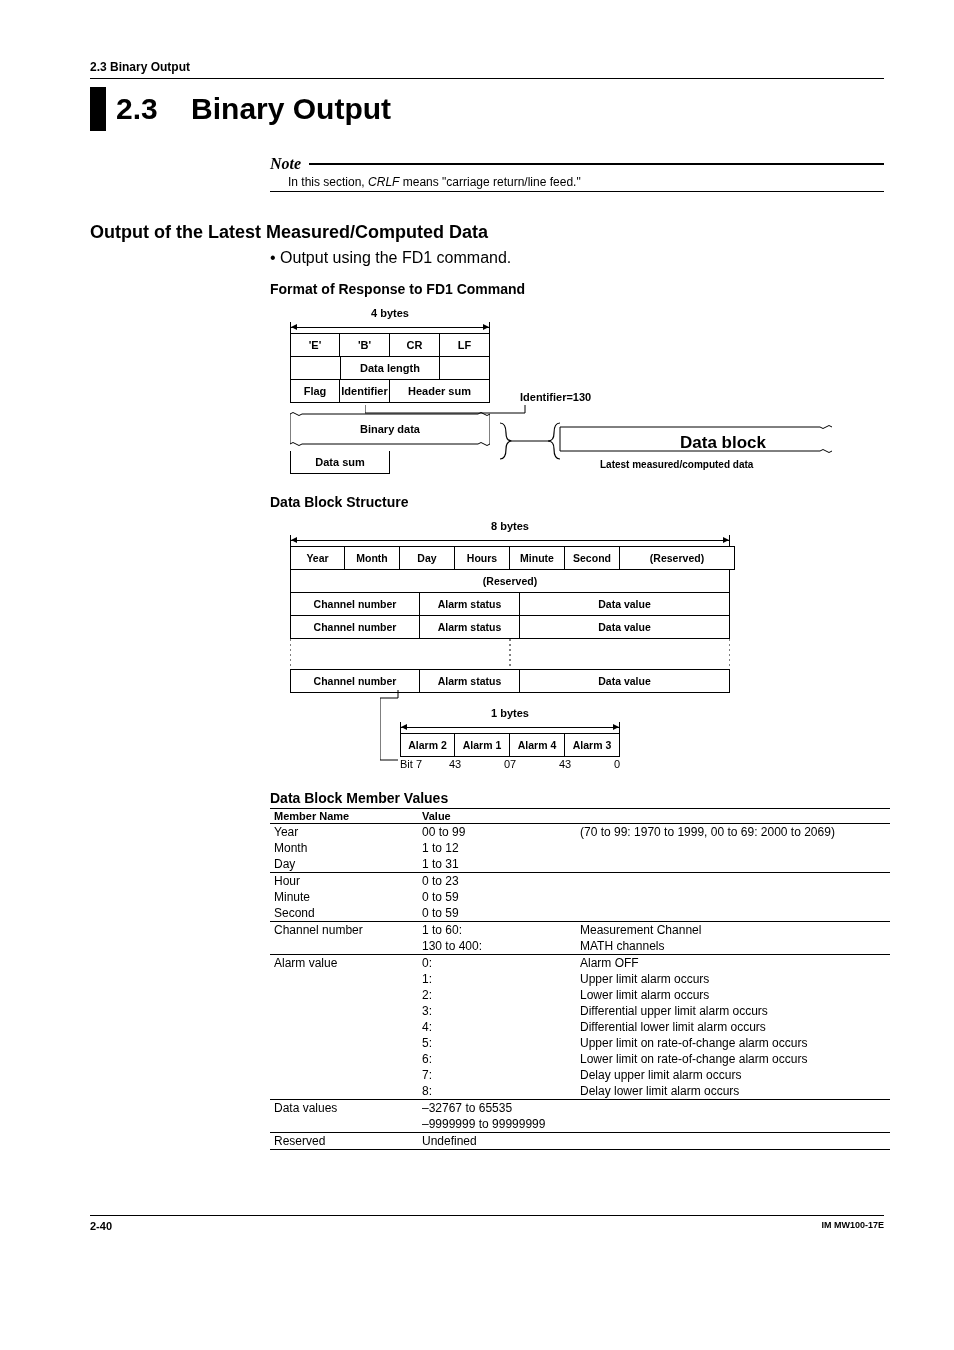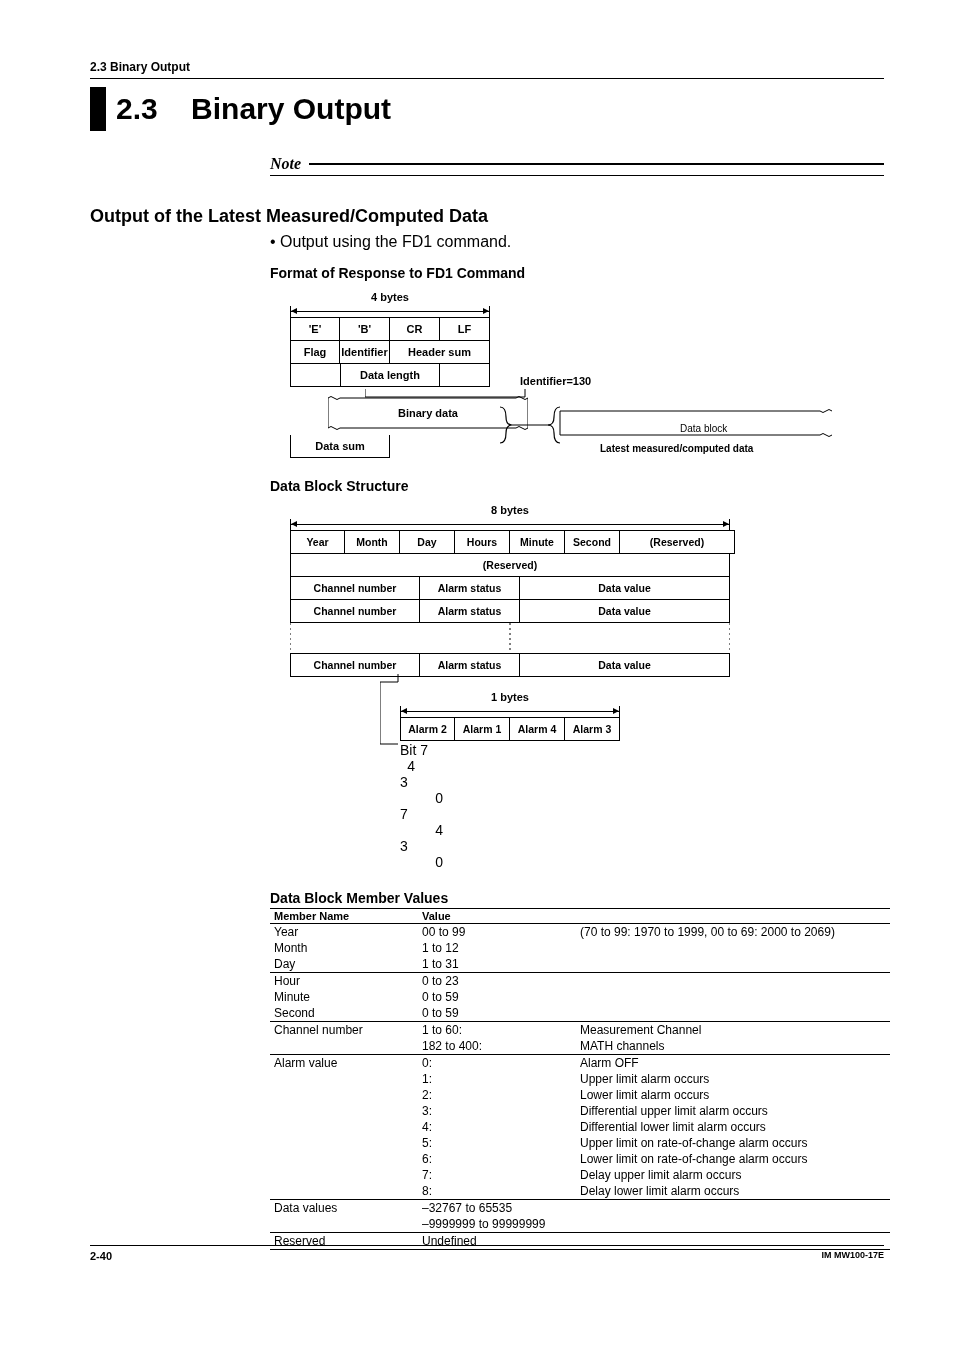--- a/index.html
+++ b/index.html
@@ -167,24 +167,23 @@
   }
   .d2 .cell { font-size: 10.5px; padding: 5px 2px;}
   .d2-row1 .cell { width: 55px; }
   .d2-row1 .cell.last { width: 115px; }
   .d2-ch { width: 130px; }
   .d2-as { width: 100px; }
   .d2-dv { width: 210px; }
   .d2-alarm .cell { width: 55px; }
   .bit-labels {
     display: flex;
-    font-size: 14px;
+    font-size: 11px;
     margin-left: 110px;
     margin-top: 1px;
-    flex-direction: column;
   }
   .bit-labels span {
     display: inline-block;
     text-align: left;
   }
 
   
   .tbl-head {
     font-size: 14px;
     font-weight: bold;
@@ -246,20 +245,23 @@
       <span>2.3</span>
       &nbsp;&nbsp;
       <span>Binary Output</span>
     </div>
   </div>
 
   <div class="indent-block">
     <div class="note-row">
       <span class="note-label">Note</span>
       <div class="note-line"></div>
+    </div>
+    <div class="note-text">
+      <span>In this section, </span><i>CRLF</i><span> means "carriage return/line feed."</span>
     </div>
     <div class="note-under"></div>
   </div>
 
   <h2 class="heading">Output of the Latest Measured/Computed Data</h2>
   <div class="bullet-row">Output using the FD1 command.</div>
 
   <div class="sub-indent">
     <div class="subhead">Format of Response to FD1 Command</div>
   </div>
@@ -275,31 +277,31 @@
           <div class="right-cap"></div>
       </div>
     </div>
     <div class="grid-row">
       <div class="cell d1-col">'E'</div>
       <div class="cell d1-col no-border-left">'B'</div>
       <div class="cell d1-col no-border-left">CR</div>
       <div class="cell d1-col no-border-left">LF</div>
     </div>
     <div class="grid-row">
+      <div class="cell no-border-top" style="width:50px;border-right:none;"></div>
+      <div class="cell no-border-top" style="width:100px;">Data length</div>
+      <div class="cell no-border-top" style="width:50px;border-left:none;"></div>
+    </div>
+    <div class="grid-row">
       <div class="cell d1-col no-border-top">Flag</div>
       <div class="cell d1-col no-border-top no-border-left">Identifier</div>
       <div class="cell no-border-top no-border-left" style="width:100px;">Header sum</div>
     </div>
-    <div class="grid-row">
-      <div class="cell no-border-top" style="width:50px;border-right:none;"></div>
-      <div class="cell no-border-top" style="width:100px;">Data length</div>
-      <div class="cell no-border-top" style="width:50px;border-left:none;"></div>
-    </div>
-
-    <div style="width:168px;position:relative;margin-top:6px;margin-left:38px;">
+
+    <div style="width:168px;position:relative;margin-top:6px;">
       <svg width="200" height="40">
         <path d="M0,6 Q3,3 6,6 T12,6 L12,0 L0,0 Z M188,6 Q191,3 194,6 T200,6 L200,0 L188,0 Z" fill="#fff" stroke="none"></path>
         <path d="M0,5 Q3,2 6,5 T12,5" fill="none" stroke="#000" stroke-width="1"></path>
         <path d="M188,5 Q191,2 194,5 T200,5" fill="none" stroke="#000" stroke-width="1"></path>
         <line x1="0" y1="5" x2="0" y2="35" stroke="#000"></line>
         <line x1="200" y1="5" x2="200" y2="35" stroke="#000"></line>
         <path d="M0,35 Q3,32 6,35 T12,35" fill="none" stroke="#000" stroke-width="1"></path>
         <path d="M188,35 Q191,32 194,35 T200,35" fill="none" stroke="#000" stroke-width="1"></path>
         <line x1="12" y1="5" x2="188" y2="5" stroke="#000"></line>
         <line x1="12" y1="35" x2="188" y2="35" stroke="#000"></line>
@@ -324,21 +326,21 @@
       <line x1="22" y1="24" x2="60" y2="24" stroke="#000"></line>
 
       <path d="M70,6 Q64,6 64,16 Q64,24 58,24 Q64,24 64,32 Q64,42 70,42" fill="none" stroke="#000" stroke-width="1.2"></path>
 
       <path d="M70,10 L330,10" stroke="#000"></path>
       <path d="M70,34 L330,34" stroke="#000"></path>
       <line x1="70" y1="10" x2="70" y2="34" stroke="#000"></line>
       <path d="M330,10 Q333,13 336,10 T342,10" fill="none" stroke="#000"></path>
       <path d="M330,34 Q333,31 336,34 T342,34" fill="none" stroke="#000"></path>
     </svg>
-    <div style="position:absolute;left:390px;top:132px;font-weight:normal;font-size:10px;">Data block</div>
+    <div style="position:absolute;left:390px;top:126px;font-weight:bold;font-size:17px;">Data block</div>
     <div style="position:absolute;left:310px;top:152px;font-weight:bold;font-size:10px;">Latest measured/computed data</div>
   </div>
 
   <div class="sub-indent">
     <div class="subhead">Data Block Structure</div>
   </div>
   <div class="diag2 d2">
     <div style="width:440px;">
       <div class="dim-label">8 bytes</div>
       <div class="dim-arrow">
@@ -455,21 +457,21 @@
             <td class="col-name">Second</td>
             <td class="col-val" colspan="2">0 to 59</td>
           </tr>
           <tr class="sep">
             <td class="col-name">Channel number</td>
             <td class="col-val">1 to 60:</td>
             <td>Measurement Channel</td>
           </tr>
           <tr>
             <td class="col-name"></td>
-            <td class="col-val">182 to 400:</td>
+            <td class="col-val">130 to 400:</td>
             <td>MATH channels</td>
           </tr>
           <tr class="sep">
             <td class="col-name">Alarm value</td>
             <td class="col-val">0:</td>
             <td>Alarm OFF</td>
           </tr>
           <tr>
             <td class="col-name"></td>
             <td class="col-val">1:</td>

